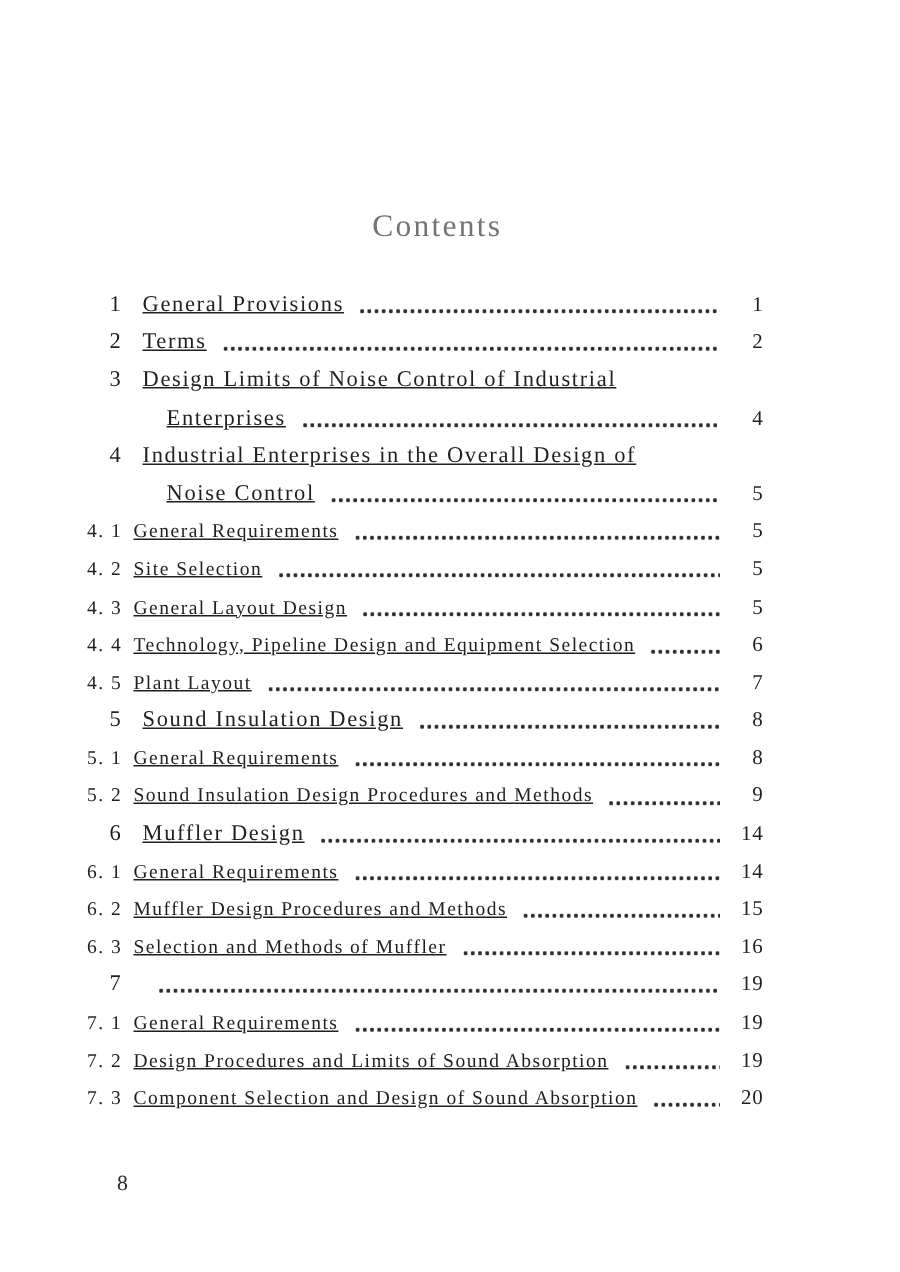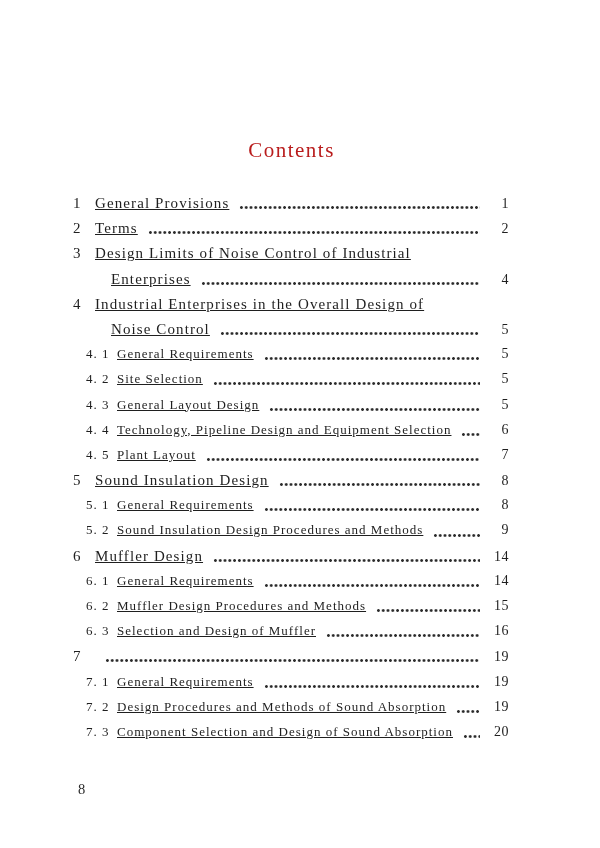--- a/index.html
+++ b/index.html
@@ -19,21 +19,21 @@
   .title {
     position: absolute;
     top: 138px;
     left: 73px;
     width: 437px;
     margin: 0;
     text-align: center;
     font-size: 21px;
     font-weight: 400;
     letter-spacing: 1.5px;
-    color: #b91c1c;
+    color: #737373;
   }
   .toc {
     position: absolute;
     top: 195px;
     left: 0;
     width: 600px;
   }
   .row {
     display: flex;
     align-items: baseline;
@@ -42,21 +42,21 @@
     box-sizing: border-box;
     white-space: nowrap;
   }
   .row.lvl1 {
     padding-left: 73px;
     font-size: 15px;
     letter-spacing: 1.1px;
   }
   .row.lvl1 .num { flex: 0 0 22px; }
   .row.lvl2 {
-    padding-left: 86px;
+    padding-left: 58px;
     font-size: 13px;
     letter-spacing: 1px;
   }
   .row.lvl2 .num { flex: 0 0 31px; }
   .row.cont { padding-left: 111px; }
   .label { flex: 0 0 auto; text-decoration: underline; }
   .leader {
     flex: 1 1 auto;
     min-width: 0;
     align-self: center;
@@ -188,38 +188,38 @@
     <span class="pagenum">14</span>
   </div>
       <div class="row lvl2">
     <span class="num">6. 2</span>
     <span class="label">Muffler Design Procedures and Methods</span>
     <span class="leader"></span>
     <span class="pagenum">15</span>
   </div>
       <div class="row lvl2">
     <span class="num">6. 3</span>
-    <span class="label">Selection and Design of Muffler</span>
+    <span class="label">Selection and Methods of Muffler</span>
     <span class="leader"></span>
     <span class="pagenum">16</span>
   </div>
       <div class="row lvl1">
     <span class="num">7</span>
     <span class="leader"></span>
     <span class="pagenum">19</span>
   </div>
       <div class="row lvl2">
     <span class="num">7. 1</span>
     <span class="label">General Requirements</span>
     <span class="leader"></span>
     <span class="pagenum">19</span>
   </div>
       <div class="row lvl2">
     <span class="num">7. 2</span>
-    <span class="label">Design Procedures and Methods of Sound Absorption</span>
+    <span class="label">Design Procedures and Limits of Sound Absorption</span>
     <span class="leader"></span>
     <span class="pagenum">19</span>
   </div>
       <div class="row lvl2">
     <span class="num">7. 3</span>
     <span class="label">Component Selection and Design of Sound Absorption</span>
     <span class="leader"></span>
     <span class="pagenum">20</span>
   </div>
     </div>

